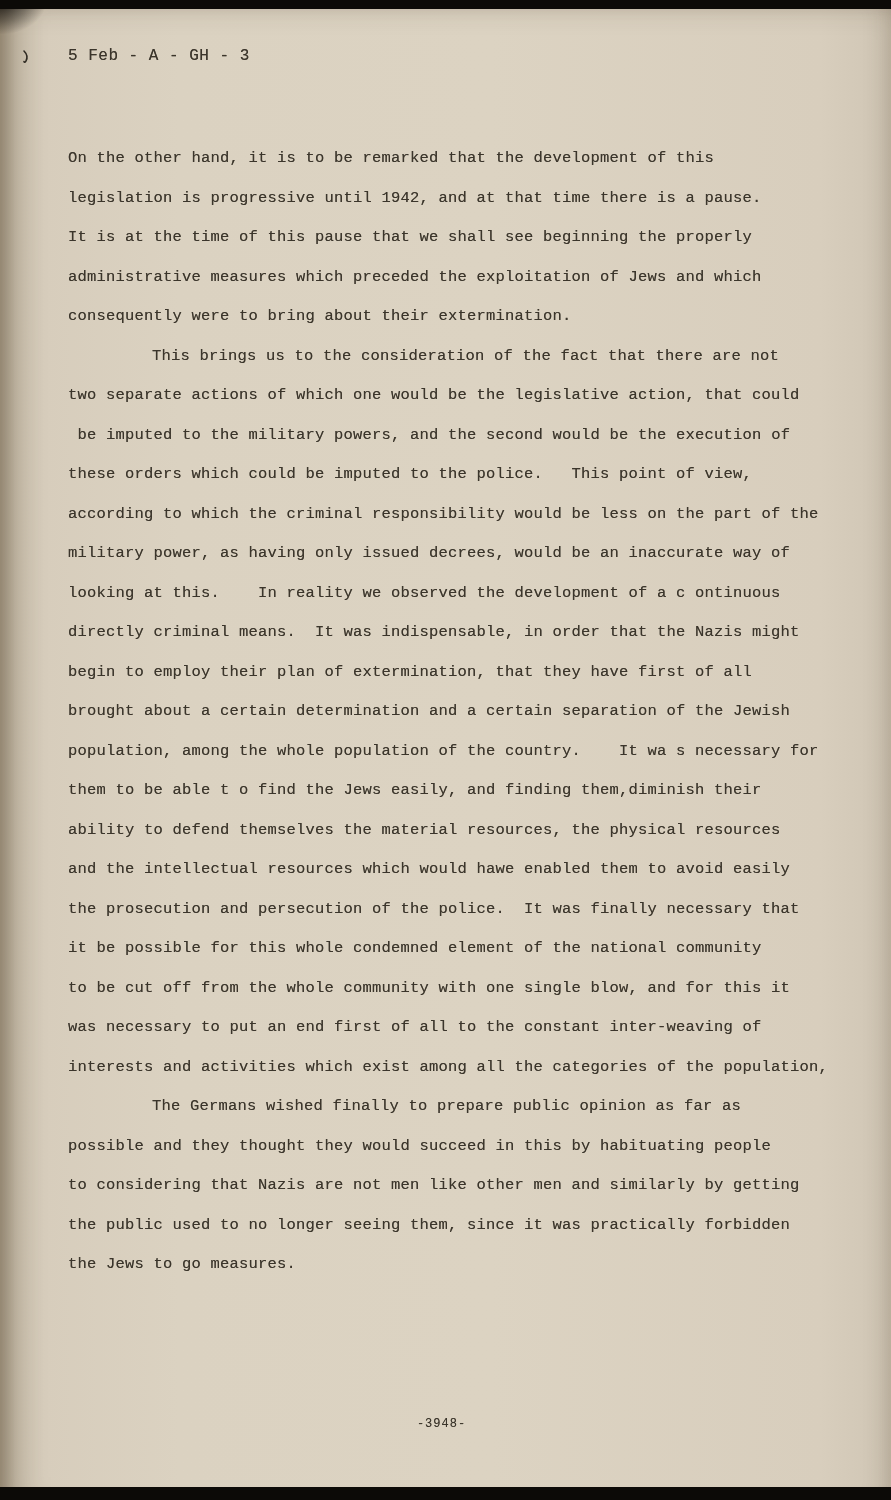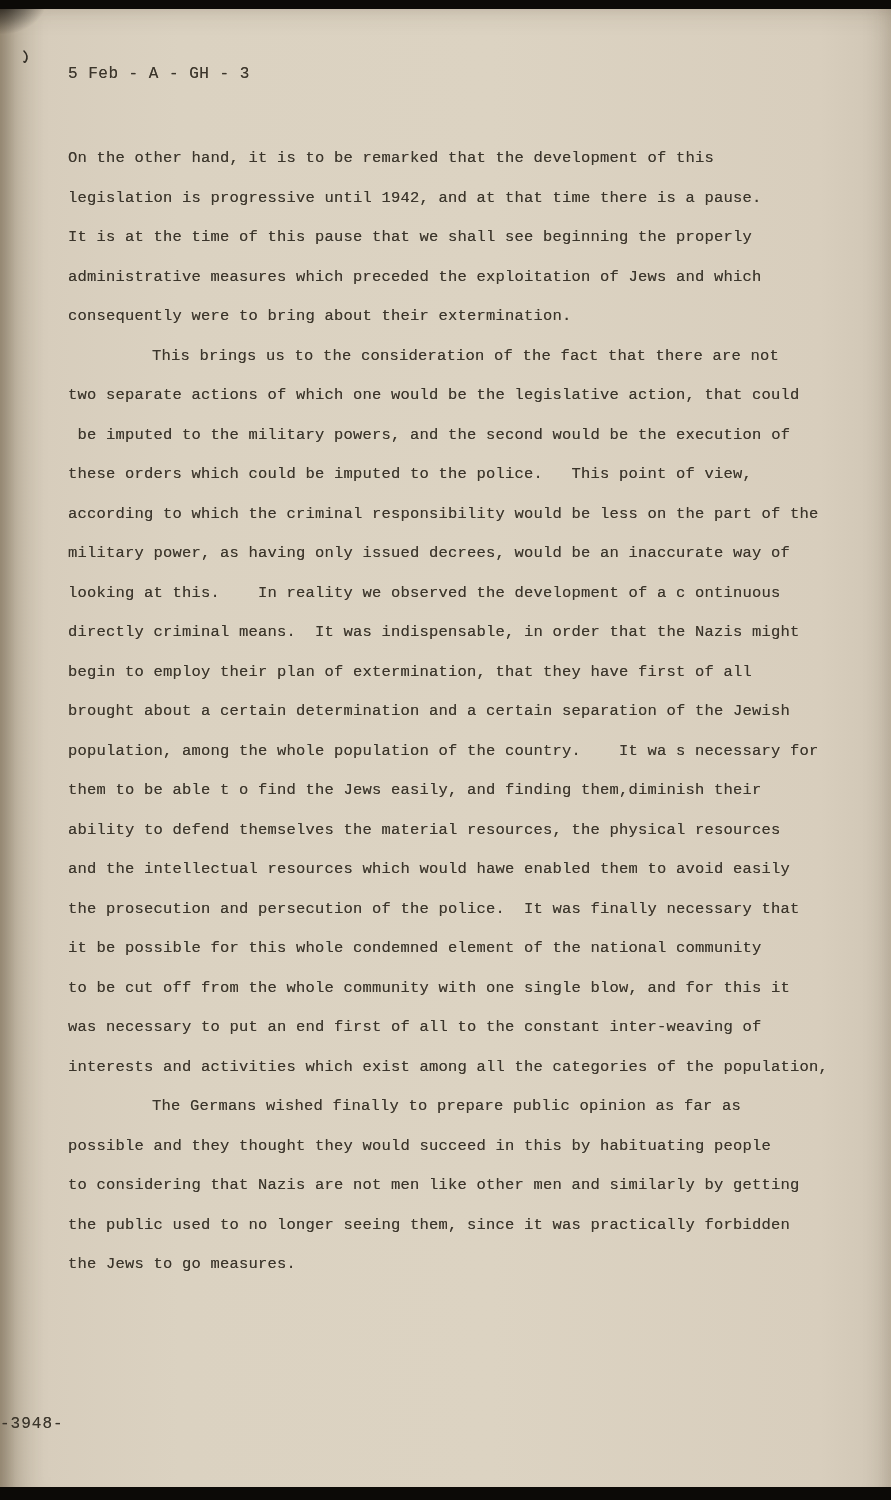--- a/index.html
+++ b/index.html
@@ -49,21 +49,21 @@
   .pen-mark {
     position: absolute;
     left: 20px;
     top: 48px;
     width: 14px;
     height: 18px;
   }
   .doc-header {
     position: absolute;
     left: 68px;
-    top: 62px;
+    top: 44px;
     font-size: 16px;
     line-height: 24px;
     letter-spacing: 0.5px;
     white-space: pre;
     text-shadow: 0 0 0.5px rgba(59,53,43,0.65);
   }
   .doc-body {
     position: absolute;
     left: 68px;
     top: 139px;
@@ -77,22 +77,22 @@
     letter-spacing: 0.2px;
     text-shadow: 0 0 0.5px rgba(59,53,43,0.6);
   }
   .line.indent {
     padding-left: 84px;
   }
   .doc-footer {
     position: absolute;
     left: 0; right: 8px;
     top: 1412px;
-    text-align: left;
-    font-size: 16px;
+    text-align: center;
+    font-size: 12px;
     line-height: 24px;
     letter-spacing: 1px;
     text-shadow: 0 0 0.5px rgba(59,53,43,0.6);
   }
 </style>
 </head>
 <body>
 
 <div class="page">
   <div class="bar-top"></div>

